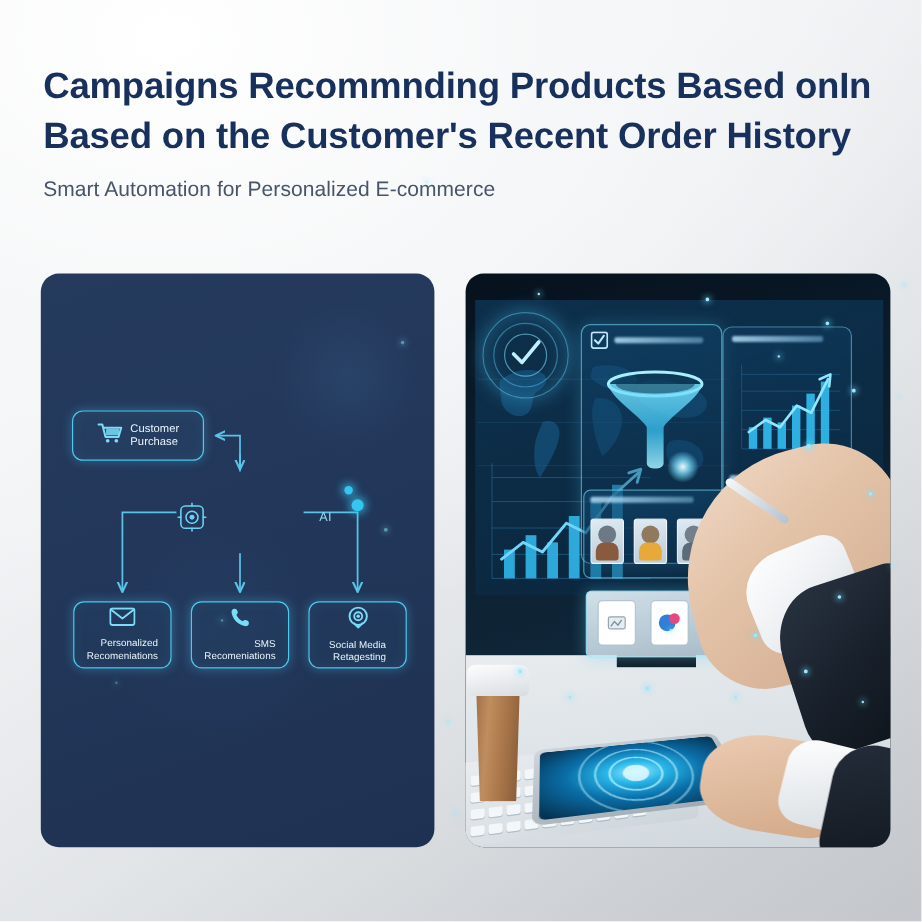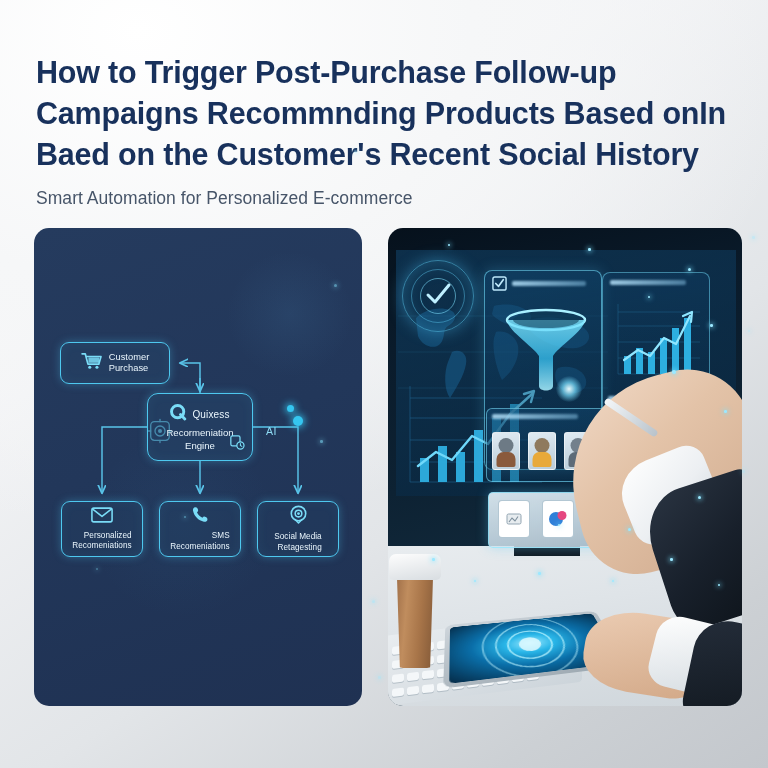--- a/index.html
+++ b/index.html
@@ -353,23 +353,22 @@
     background: #9ce8ff;
     box-shadow: 0 0 5px 1px rgba(120,225,255,0.75);
   }
 </style>
 </head>
 <body>
 
 <div id="page">
 
   <div id="header">
-    <div class="title-line">How to Trigger Post-Purchase Follow-up</div>
     <div class="title-line">Campaigns Recommnding Products Based onIn</div>
-    <div class="title-line">Baed on the Customer's Recent Social History</div>
+    <div class="title-line">Based on the Customer's Recent Order History</div>
     <div id="subtitle">Smart Automation for Personalized E-commerce</div>
   </div>
 
   <div id="left-panel">
     <div id="left-panel-glow"></div>
 
     <svg id="flow" viewBox="0 0 328 478">
       <defs>
         <marker id="ar" markerWidth="7" markerHeight="7" refX="5.4" refY="3" orient="auto">
           <path d="M0,0.4 L5.6,3 L0,5.6" fill="none" stroke="#5ccbf0" stroke-width="1.2" stroke-linecap="round" stroke-linejoin="round"></path>
@@ -406,40 +405,20 @@
         <circle cx="14" cy="14" r="2.2" fill="#6ad3f3"></circle>
         <g stroke="#6ad3f3" stroke-width="1.4" stroke-linecap="round">
           <path d="M14,1.6 L14,4"></path>
             <path d="M14,24 L14,26.4"></path>
           <path d="M1.6,14 L4,14"></path>
             <path d="M24,14 L26.4,14"></path>
         </g>
       </svg>
     </span>
 
-    <div class="node" id="node-engine">
-      <div id="engine-brandrow">
-        <span>
-          <svg width="17" height="17" viewBox="0 0 20 20">
-            <circle cx="9" cy="9" r="7.2" fill="none" stroke="#7adcf7" stroke-width="3.4"></circle>
-            <path d="M12.4,12.4 L17.4,17.6" stroke="#7adcf7" stroke-width="3.4" stroke-linecap="round"></path>
-          </svg>
-        </span>
-        <span id="engine-brand">Quixess</span>
-      </div>
-      <div id="engine-sub">Recormeniation
-Engine</div>
-      <span id="engine-corner-ico">
-        <svg width="15" height="15" viewBox="0 0 18 18">
-          <rect x="1" y="1" width="11" height="12" rx="2" fill="none" stroke="#7adcf7" stroke-width="1.5"></rect>
-          <circle cx="12.5" cy="12.5" r="4.3" fill="#1f3a5a" stroke="#7adcf7" stroke-width="1.5"></circle>
-          <path d="M12.5,10.2 L12.5,12.5 L14.2,13.6" stroke="#7adcf7" stroke-width="1.3" fill="none" stroke-linecap="round"></path>
-        </svg>
-      </span>
-    </div>
 
     <span id="ai-tag">AI</span>
     <span class="ai-dot" id="ai-dot-a"></span>
     <span class="ai-dot" id="ai-dot-b"></span>
 
     <div class="node leaf" id="leaf-email">
       <span>
         <svg width="22" height="16" viewBox="0 0 24 17">
           <rect x="1" y="1" width="22" height="15" rx="2" fill="none" stroke="#7adcf7" stroke-width="1.7"></rect>
           <path d="M1.8,2 L12,10 L22.2,2" fill="none" stroke="#7adcf7" stroke-width="1.7" stroke-linecap="round" stroke-linejoin="round"></path>

